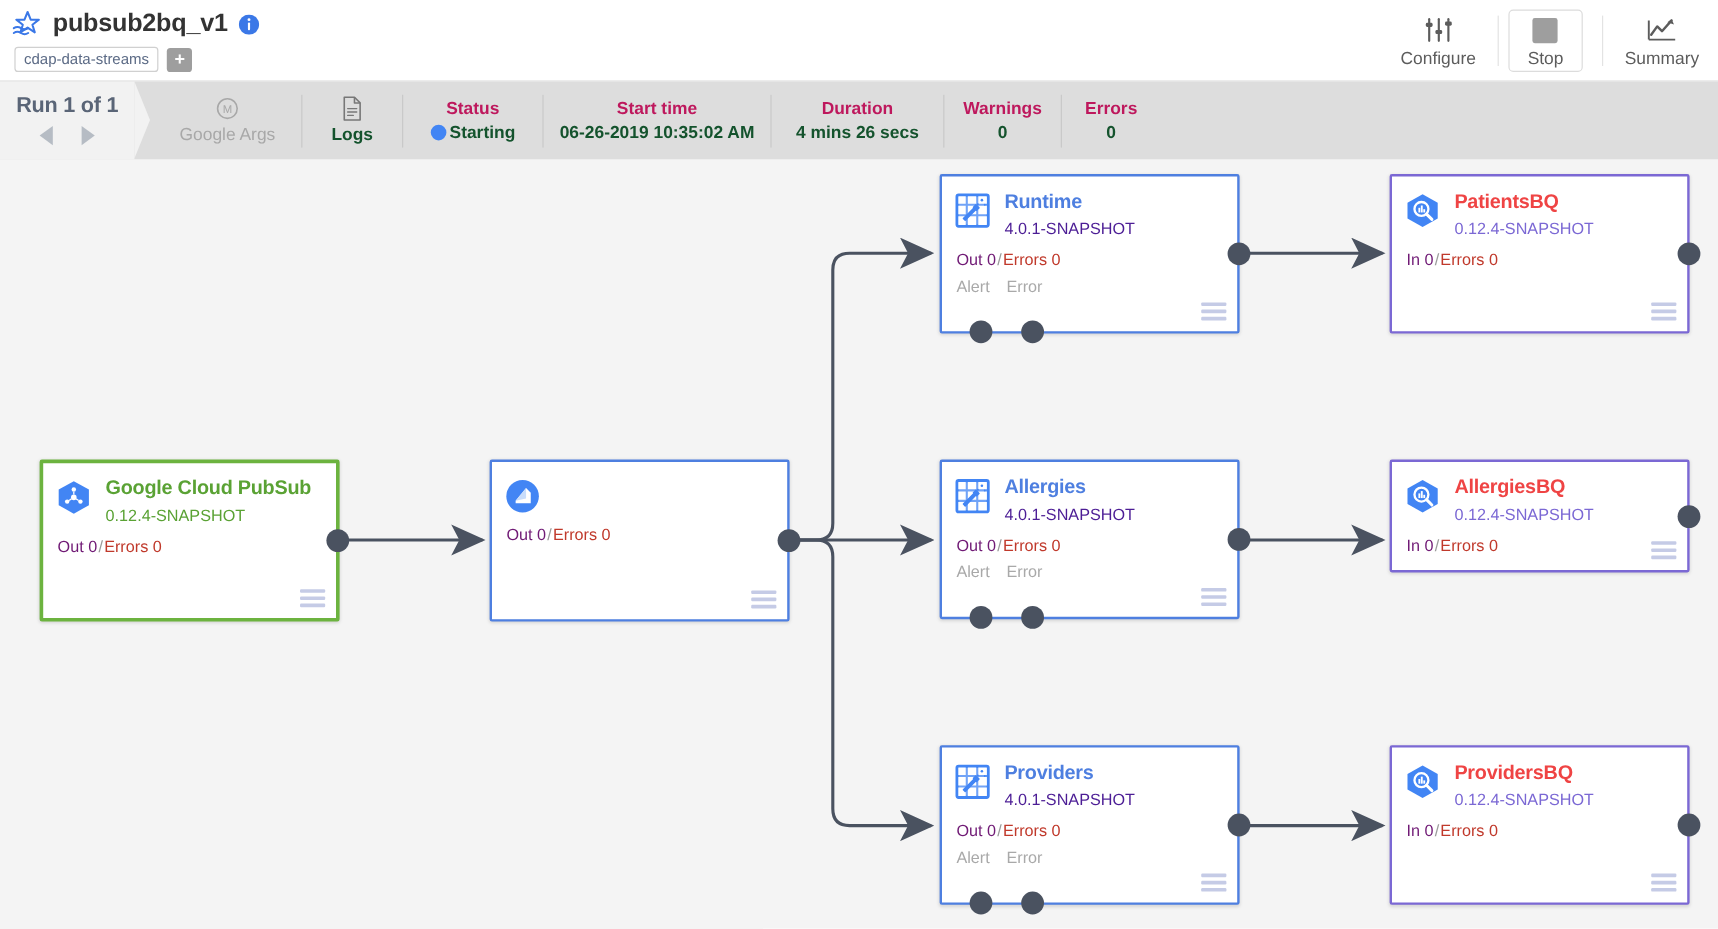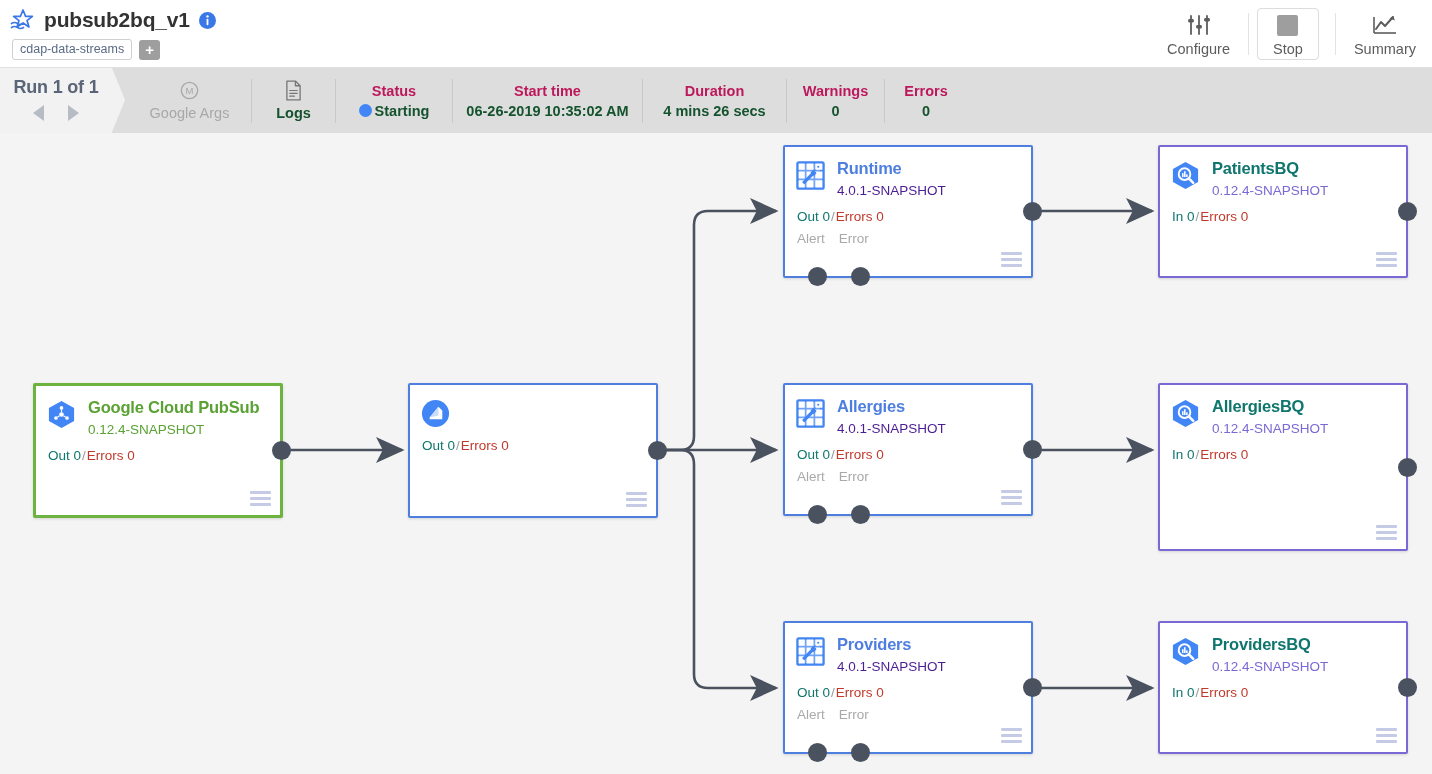--- a/index.html
+++ b/index.html
@@ -138,25 +138,25 @@
   .nd-txt { min-width: 0; overflow: hidden; }
   .nd-name {
     font-size: 16.5px; font-weight: bold; line-height: 19px;
     white-space: nowrap; letter-spacing: -0.2px;
   }
   .nd-ver { font-size: 13.5px; line-height: 19px; margin-top: 3px; white-space: nowrap; }
   .node.src   .nd-name { color: #5aa234; }
   .node.src   .nd-ver  { color: #5aa234; }
   .node.xform .nd-name { color: #4e7fe0; }
   .node.xform .nd-ver  { color: #4c1d95; }
-  .node.sink  .nd-name { color: #0f766e; text-align: right; }
+  .node.sink  .nd-name { color: #ef4444; text-align: right; }
   .node.sink  .nd-ver  { color: #7b68d4; }
 
   .nd-metrics { font-size: 13.5px; padding: 9px 0 0 12px; white-space: nowrap; }
-  .m-in { color: #0f766e; }
+  .m-in { color: #701a75; }
   .m-sl { color: #9a9a9a; margin: 0 1px; }
   .m-err { color: #c0392b; }
 
   .nd-ports { font-size: 13.5px; color: #a9a9a9; padding: 7px 0 0 12px; display: flex; gap: 14px; }
 
   .burger {
     position: absolute; right: 9px; bottom: 9px; width: 21px; height: 15px;
     display: flex; flex-direction: column; justify-content: space-between;
   }
   .burger i { display: block; height: 3.4px; background: #c5cbe6; border-radius: 1px; }
@@ -549,21 +549,21 @@
         <span class="m-in">In 0</span><span class="m-sl">/</span><span class="m-err">Errors 0</span>
       </div>
       <span class="burger">
           <i></i>
           <i></i>
           <i></i>
         </span>
       <span class="knob out"></span>
     </div>
 
-    <div class="node sink" id="n-allergiesbq" style="left:1158px; top:250px; width:250px; height:168px;">
+    <div class="node sink" id="n-allergiesbq" style="left:1158px; top:250px; width:250px; height:94px;">
       <div class="nd-head">
         <span class="nd-ico">
           <svg viewBox="0 0 32 32" width="31" height="31">
             <polygon points="16,2 29,9.3 29,22.7 16,30 3,22.7 3,9.3" fill="#4285f4"></polygon>
             <circle cx="15" cy="14.6" r="6" fill="none" stroke="#ffffff" stroke-width="2"></circle>
             <line x1="19.4" y1="19" x2="24" y2="23.6" stroke="#ffffff" stroke-width="2.6" stroke-linecap="round"></line>
             <g fill="#ffffff">
               <rect x="12.4" y="13.6" width="1.6" height="4"></rect>
               <rect x="14.5" y="11.6" width="1.6" height="6"></rect>
               <rect x="16.6" y="14.8" width="1.6" height="2.8"></rect>

